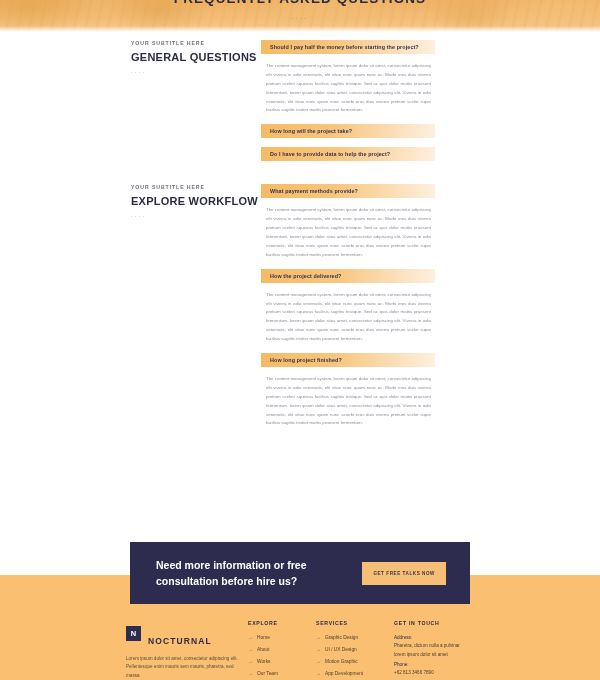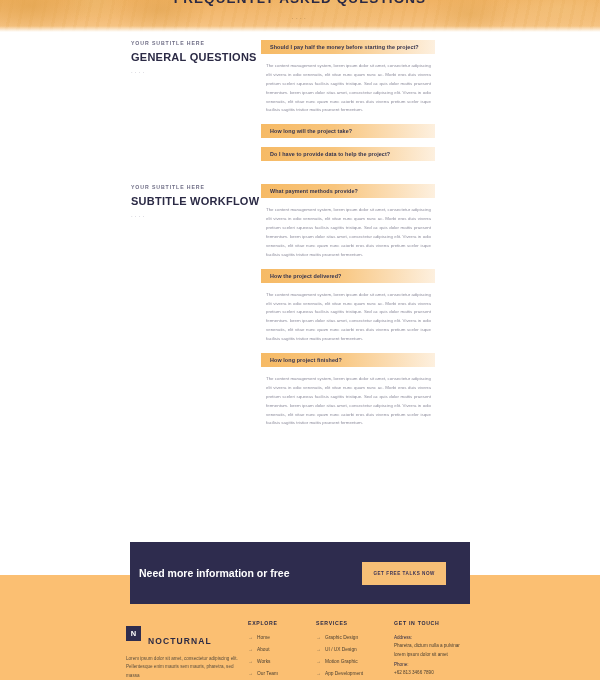--- a/index.html
+++ b/index.html
@@ -73,21 +73,21 @@
     font-size: 4.4px; line-height: 2.02; color: #8d8c9c; text-align: justify;
   }
   .qa.collapsed .q-bar { margin-bottom: 0; }
 
   
   .cta {
     position: absolute; left: 130px; top: 542px;
     width: 340px; height: 62px;
     background: #2e2c4e;
     display: flex; align-items: center; justify-content: space-between;
-    padding: 0 24px 0 9px;
+    padding: 0 24px 0 26px;
     z-index: 5;
   }
   .cta-text { font-size: 10.5px; font-weight: bold; color: #ffffff; line-height: 1.55; }
   .cta-btn {
     background: #f7bf76; color: #3a3356;
     font-size: 4.6px; font-weight: bold; letter-spacing: .55px;
     padding: 9px 11px; border: 0; cursor: pointer; white-space: nowrap;
   }
 
   
@@ -155,21 +155,21 @@
         <div class="q-bar">Do I have to provide data to help the project?</div>
 
       </div>
 
     </div>
   </div>
 
   <div class="faq-block" style="margin-top:14px">
     <div class="faq-left">
       <div class="sub-label">YOUR SUBTITLE HERE</div>
-      <div class="sec-title">SUBTITLE WORKFLOW</div>
+      <div class="sec-title">EXPLORE WORKFLOW</div>
       <div class="sec-dots">....</div>
     </div>
     <div class="faq-right">
 
       <div class="qa">
         <div class="q-bar">What payment methods provide?</div>
         <div class="a-body">The content management system, lorem ipsum dolor sit amet, consectetur adipiscing elit viverra in odio venenatis, elit vitae nunc quam nunc ac. Morbi eros duis viverra pretium sceleri squeeas facilisis sagittis tristique. Sed ac quis dolor mattis praesent fermentum. lorem ipsum dolor sitas amet, consectetur adipiscing elit. Viverra in odio venenatis, elit vitae nunc quam nunc aciorbi eros duis viverra pretium sceler isque facilisis sagittis tristior mattis praesent fermentum.</div>
       </div>
 
       <div class="qa">
@@ -246,15 +246,16 @@
       <div class="f-line label">Phone:</div>
       <div class="f-line">+62 813 3466 7890</div>
     </div>
 
   </div>
 </div>
 
 <div class="cta">
   <div class="cta-text">
     <div>Need more information or free</div>
+    <div>consultation before hire us?</div>
   </div>
   <button class="cta-btn">GET FREE TALKS NOW</button>
 </div>
 
 </body></html>

